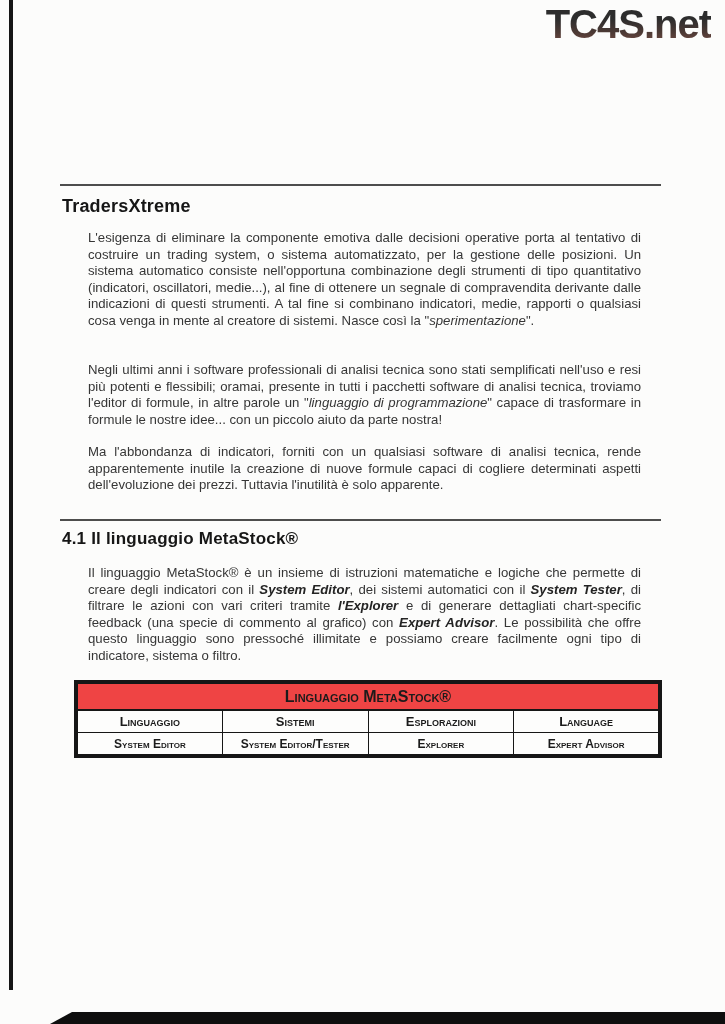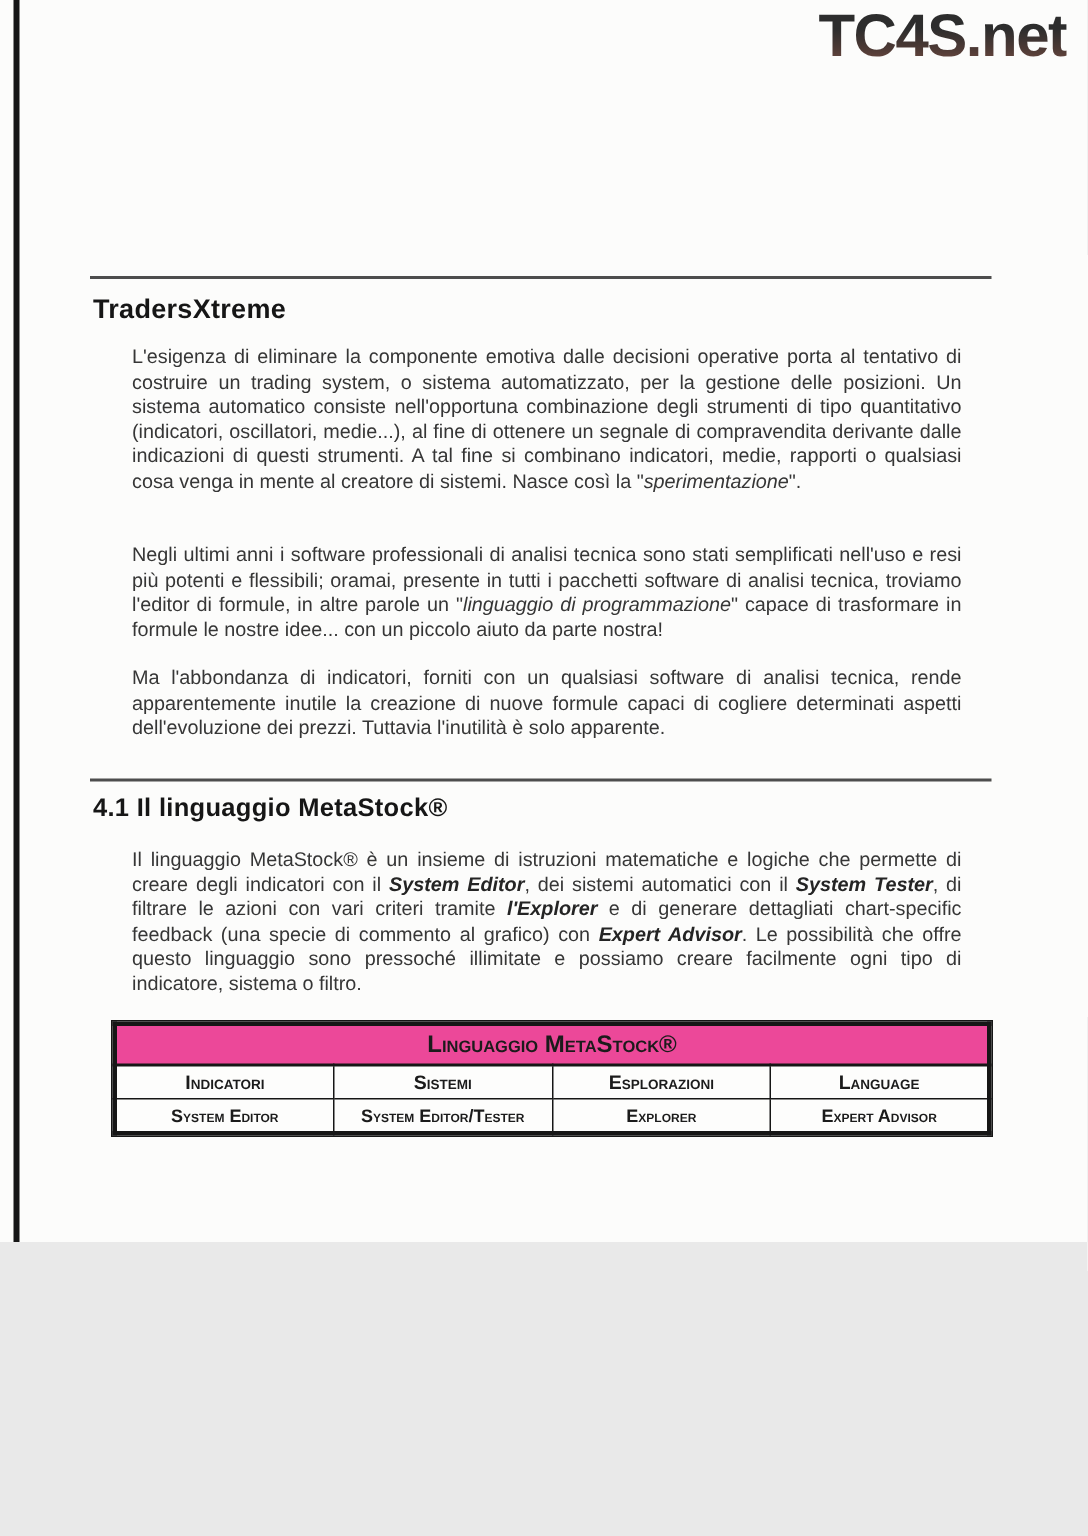--- a/index.html
+++ b/index.html
@@ -1,17 +1,17 @@
 <!DOCTYPE html>
 <html><head>
 <meta charset="utf-8">
 <style>
   html,body { margin:0; padding:0; background:#e9e9e9; }
   .page {
-    position:relative; width:725px; height:828px; margin:0 auto;
+    position:relative; width:725px; height:1024px; margin:0 auto;
     background:#fcfcfb; overflow:hidden;
     font-family:"Liberation Sans", sans-serif;
   }
   
   .scan-left  { position:absolute; left:9px; top:0; width:4px; height:990px; background:#161616; }
   .scan-bottom{ position:absolute; left:50px; right:0; top:1012px; height:12px; background:#0e0e0e;
                 clip-path:polygon(0 100%, 22px 0, 100% 0, 100% 100%); }
   
   .tc4s {
     position:absolute; top:2px; right:14px;
@@ -53,21 +53,21 @@
       0 -3px 0 #ffffff, 0 3px 0 #ffffff, -3px 0 0 #ffffff, 3px 0 0 #ffffff,
       5px 7px 7px rgba(110,110,110,0.65);
   }
   
   .ms-table {
     position:absolute; left:75px; top:681px; width:586px;
     border-collapse:collapse; table-layout:fixed;
     font-variant:small-caps; font-weight:bold; color:#1b1b1b;
   }
   .ms-table td { border:1.5px solid #161616; text-align:center; padding:1px 2px; background:#fdfdfc; }
-  .ms-table .t-title td { background:#ec4899; font-size:16px; height:23px; border-bottom:2px solid #161616; }
+  .ms-table .t-title td { background:#ef4444; font-size:16px; height:23px; border-bottom:2px solid #161616; }
   .ms-table .t-head  td { font-size:13px;  height:19px; }
   .ms-table .t-cells td { font-size:12px;  height:19px; }
   .ms-table { border:3px solid #161616; outline:1px solid #161616; }
   .col1{width:26%}.col2{width:26.5%}.col3{width:23%}.col4{width:24.5%}
   
   .traders {
     position:absolute; right:12px; top:981px;
     font-size:31px; font-weight:bold; color:#d05358; letter-spacing:0.5px;
     text-shadow:
       -2px -2px 0 #44191c, 2px -2px 0 #44191c, -2px 2px 0 #44191c, 2px 2px 0 #44191c,
@@ -104,21 +104,21 @@
   <div class="h1 h-section">4.1 Il linguaggio MetaStock®</div>
 
   <div class="body-text p4"><span>Il linguaggio MetaStock® è un insieme di istruzioni matematiche e logiche che permette di creare degli indicatori con il </span><span class="bi">System Editor</span><span>, dei sistemi automatici con il </span><span class="bi">System Tester</span><span>, di filtrare le azioni con vari criteri tramite </span><span class="bi">l'Explorer</span><span> e di generare dettagliati chart-specific feedback (una specie di commento al grafico) con </span><span class="bi">Expert Advisor</span><span>. Le possibilità che offre questo linguaggio sono pressoché illimitate e possiamo creare facilmente ogni tipo di indicatore, sistema o filtro.</span></div>
 
   <table class="ms-table">
     <tbody>
         <tr class="t-title">
       <td colspan="4">Linguaggio MetaStock®</td>
     </tr>
     <tr class="t-head">
-      <td class="col1">Indicatori</td>
+      <td class="col1">Linguaggio</td>
       <td class="col2">Sistemi</td>
       <td class="col3">Esplorazioni</td>
       <td class="col4">Language</td>
     </tr>
     <tr class="t-cells">
       <td>System Editor</td>
       <td>System Editor/Tester</td>
       <td>Explorer</td>
       <td>Expert Advisor</td>
     </tr>

